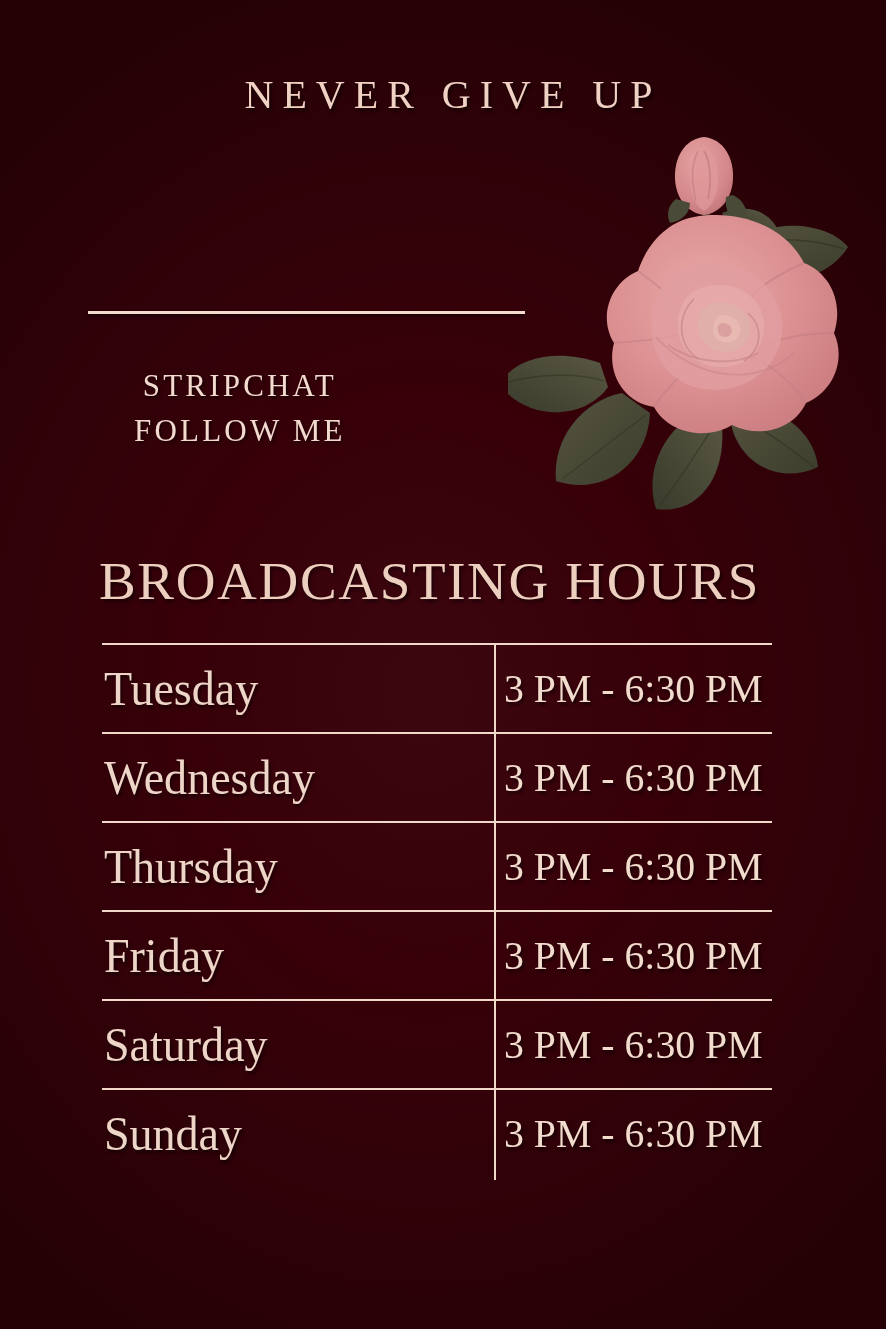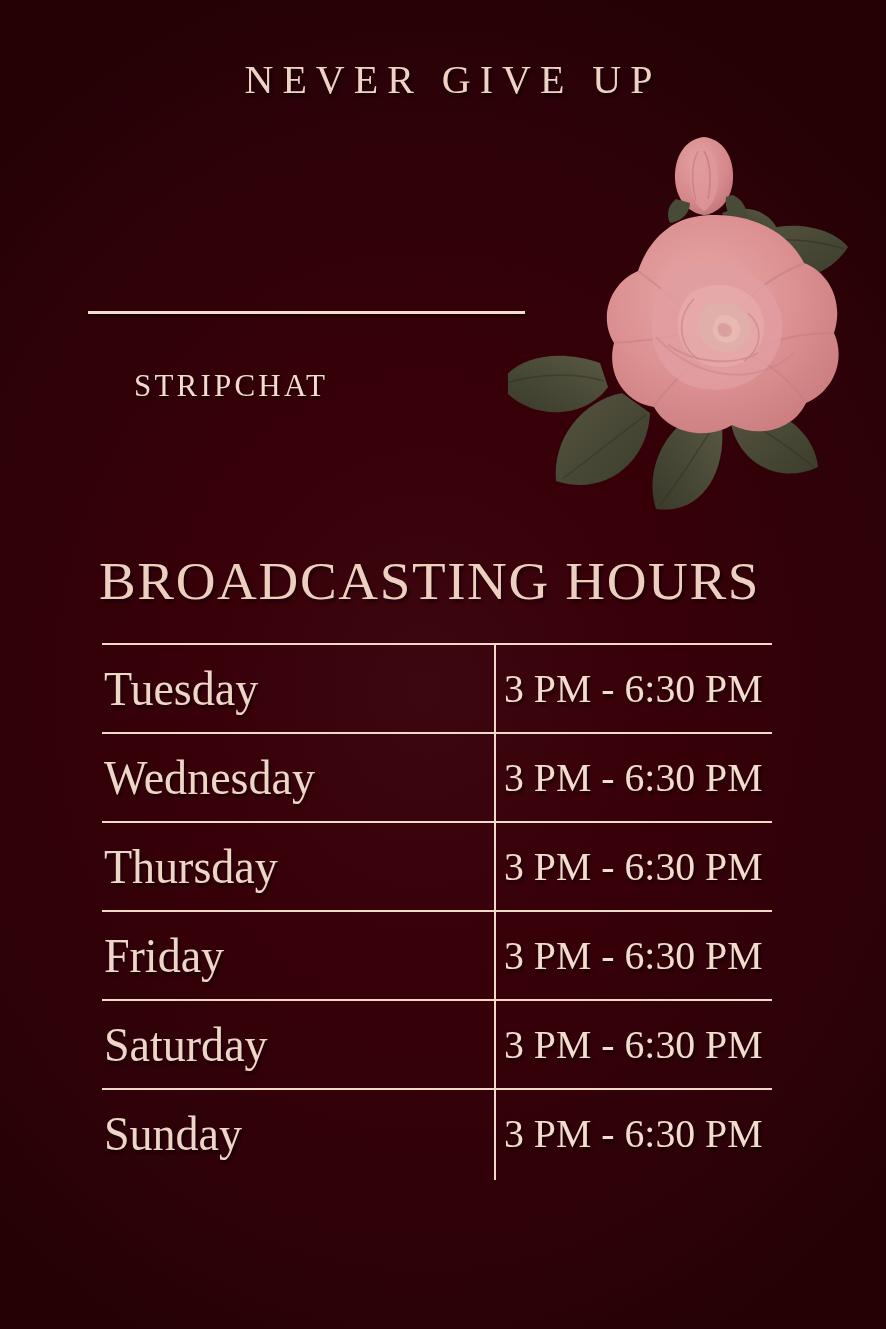--- a/index.html
+++ b/index.html
@@ -32,21 +32,21 @@
     width: 378px;
     height: 420px;
     pointer-events: none;
   }
   #rose-art svg { display:block; width:100%; height:100%; }
 
   
   .eyebrow {
     position: absolute;
     left: 0; right: 0;
-    top: 56px;
+    top: 71px;
     text-align: center;
     font-size: 40px;
     letter-spacing: 9px;
     color: #f0d2c4;
     text-shadow: 2px 3px 3px rgba(0,0,0,.55);
     font-weight: 400;
     z-index: 5;
     padding-left: 20px;
   }
 
@@ -250,20 +250,21 @@
         <path d="M160 250 C186 268 224 272 250 258" stroke="#c58488" stroke-width="1.8" fill="none" opacity=".6"></path>
         <path d="M148 242 C190 288 252 290 286 258" stroke="#c58488" stroke-width="1.8" fill="none" opacity=".5"></path>
       </g>
     </svg>
   </div>
 
   <div class="rule-top"></div>
 
   <div class="handle-block">
     <div>STRIPCHAT</div>
+    <div>FOLLOW ME</div>
   </div>
 
   <div class="section-title">BROADCASTING HOURS</div>
 
   <div id="schedule">
 
     <div class="sched-row">
       <div class="day-cell">Tuesday</div>
       <div class="time-cell">3 PM - 6:30 PM</div>
     </div>

